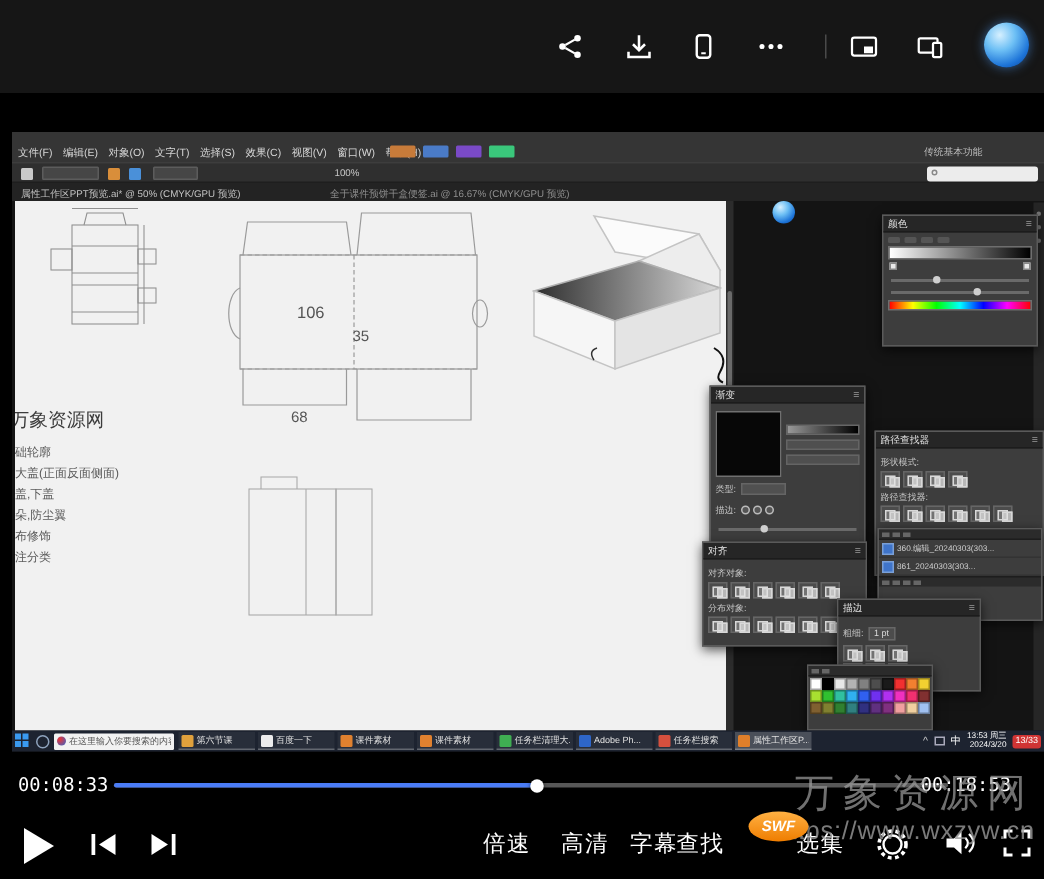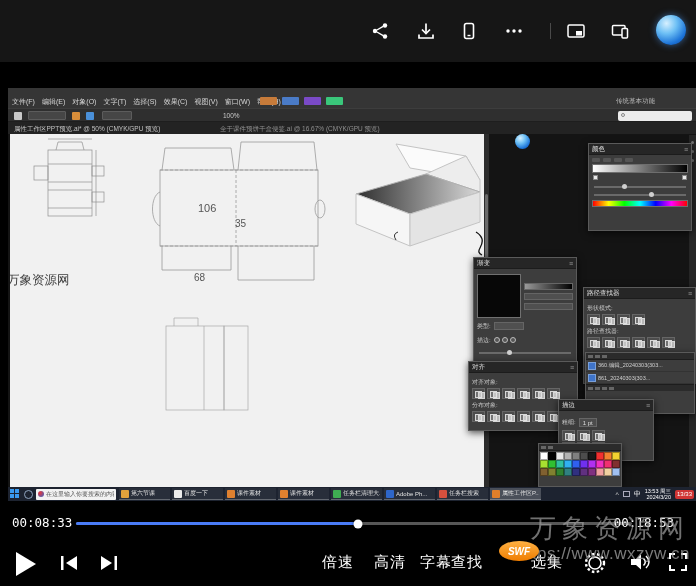--- a/index.html
+++ b/index.html
@@ -259,20 +259,28 @@
           </g>
 
           <g transform="translate(148,182)" stroke="#a8a8a8" stroke-width="0.7" fill="none">
             <rect x="8" y="10" width="58" height="84"></rect>
             <rect x="66" y="10" width="24" height="84"></rect>
             <line x1="46" y1="10" x2="46" y2="94"></line>
             <path d="M16,10 L16,2 L40,2 L40,10"></path>
           </g>
         </svg>
         <div class="notes-title">万象资源网</div>
+        <div class="notes">
+            <div class="note">础轮廓</div>
+            <div class="note">大盖(正面反面侧面)</div>
+            <div class="note">盖,下盖</div>
+            <div class="note">朵,防尘翼</div>
+            <div class="note">布修饰</div>
+            <div class="note">注分类</div>
+          </div>
       </div>
 
       <div class="vscroll">
           <i></i>
         </div>
       <div class="dock">
           <i></i>
           <i></i>
           <i></i>
         </div>

